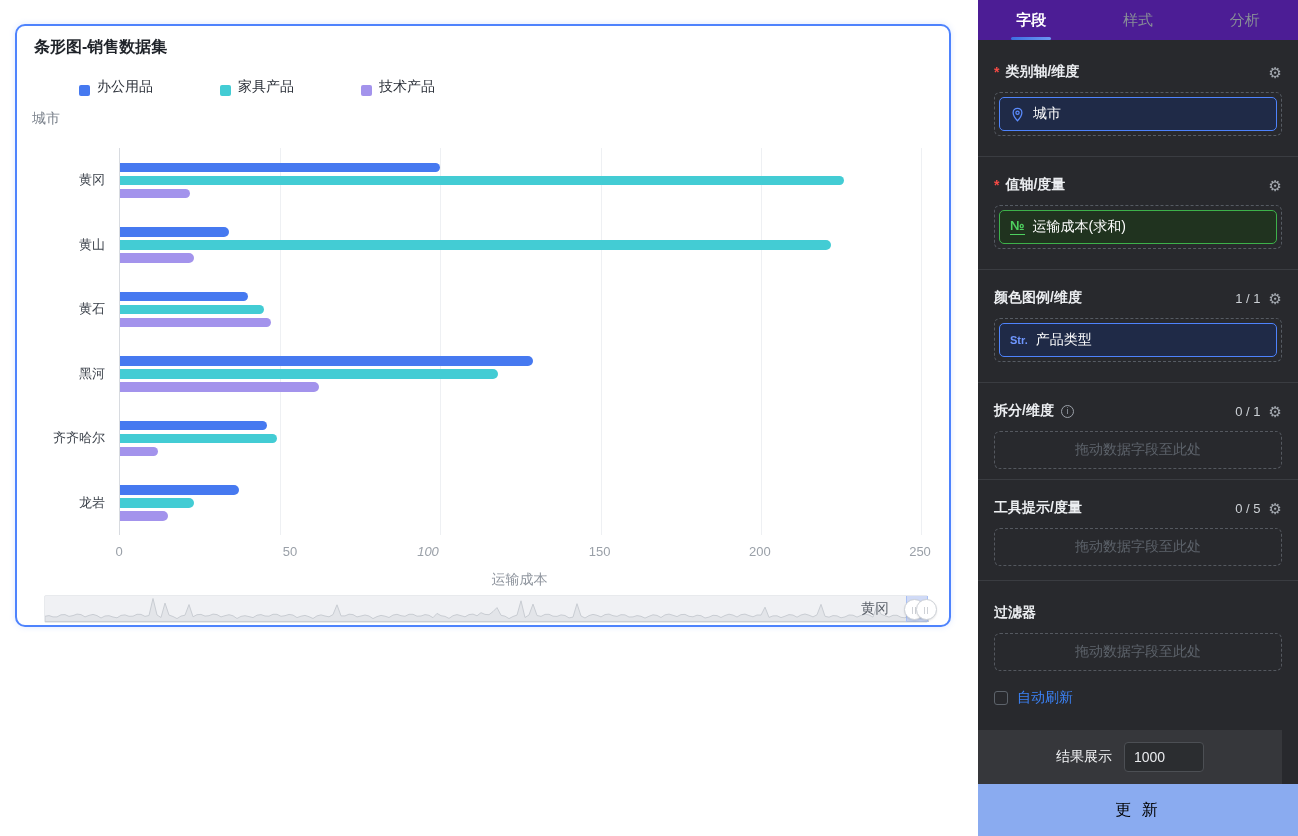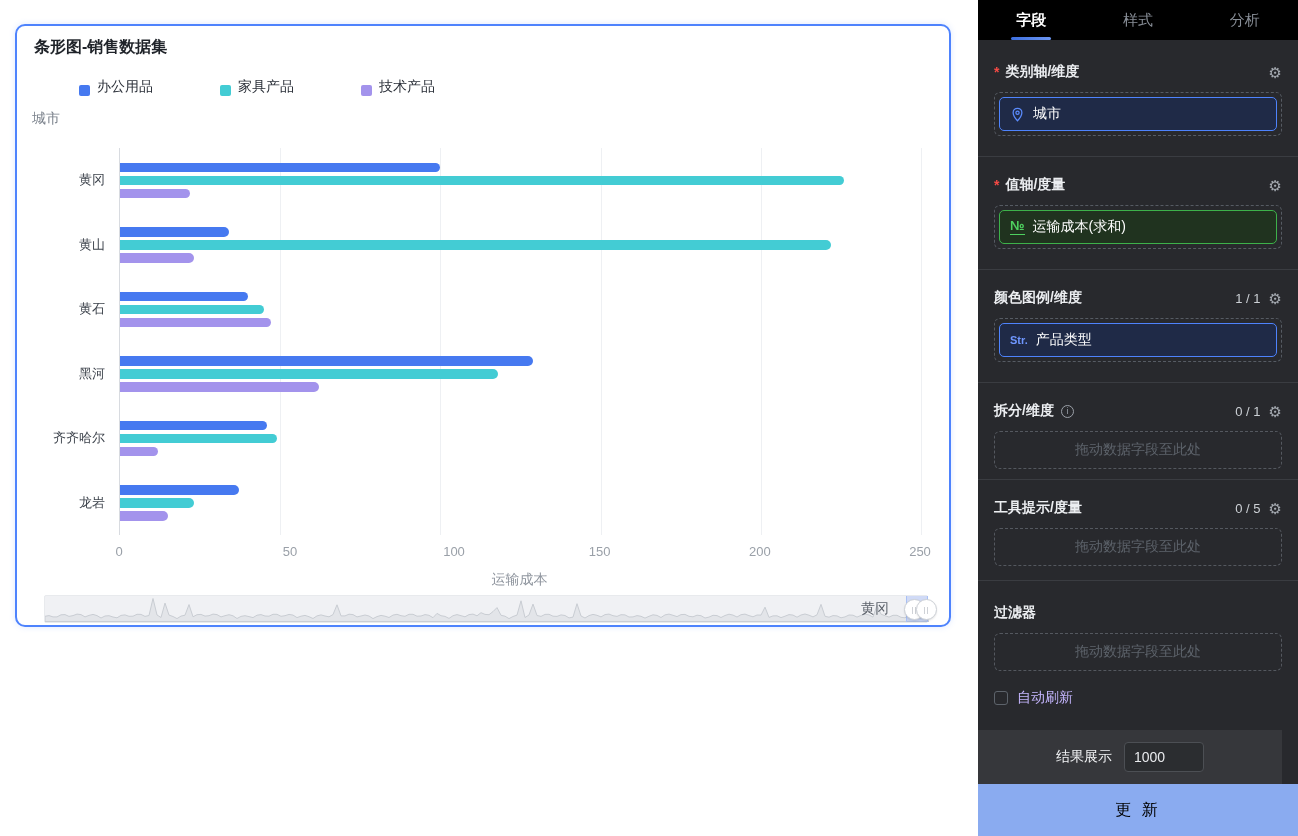--- a/index.html
+++ b/index.html
@@ -39,21 +39,21 @@
   .dz-window { position:absolute; left:861px; top:0; width:22px; height:26px;
     background:rgba(78,131,253,.20); border-left:1px solid #a9c0f5; border-right:1px solid #a9c0f5; }
   .dz-handle { position:absolute; top:2.5px; width:21px; height:21px; border-radius:50%;
     background:#ffffff; border:1px solid #ccd0d6; box-shadow:0 1px 2px rgba(0,0,0,.10);
     display:flex; align-items:center; justify-content:center;
     color:#aeb4bc; font-size:7px; letter-spacing:1px; cursor:ew-resize; }
   .dz-handle.h1 { left:859px; } .dz-handle.h2 { left:871px; }
 
   
   .panel { position:absolute; left:978px; top:0; width:320px; height:836px; background:#28292d; }
-  .tabs { height:40px; background:#000000; display:flex;justify-content:space-between; }
+  .tabs { height:40px; background:#4c1d95; display:flex;justify-content:space-between; }
   .tab { flex:1; position:relative; display:flex; align-items:center; justify-content:center;
     font-size:15px; color:#888e97; cursor:pointer; }
   .tab.active { color:#ffffff; font-weight:700; }
   .tab-underline { position:absolute; bottom:0; left:50%; transform:translateX(-50%);
     width:40px; height:3px; border-radius:1.5px;
     background:linear-gradient(90deg,#3d6fe0,#6c96f2); }
 
   .panel-body { position:absolute; top:40px; left:0; right:0; height:690px; overflow:hidden; }
   .sec { padding:0 16px; }
   .sec-h { display:flex; align-items:center; height:20px; font-size:14px; font-weight:700; color:#eceef1; }
@@ -76,21 +76,21 @@
   .num-badge { color:#4ed15f; font-size:13px; font-weight:700; border-bottom:1px solid #4ed15f; line-height:1.1; }
 
   .dropzone { margin-top:10px; border:1px dashed #54585f; border-radius:6px; height:38px;
     display:flex; align-items:center; justify-content:center; font-size:14px; color:#5d636b; }
 
   .divider { height:1px; background:#3a3c41; }
   .dmt20 { margin-top:20px; } .dmt10 { margin-top:10px; } .dmt14 { margin-top:14px; }
 
   .cb-row { display:flex; align-items:center; margin-top:18px; cursor:pointer; }
   .checkbox { width:14px; height:14px; border:1px solid #5d636b; border-radius:3px; margin-right:9px; }
-  .cb-label { font-size:14px; color:#c4b5fd; }
+  .cb-label { font-size:14px; color:#3b82f6; }
 
   .footer-row { position:absolute; left:0; right:16px; bottom:52px; height:54px; background:#36373b;
     display:flex; align-items:center; justify-content:center; }
   .footer-label { font-size:14px; color:#f2f3f5; margin-right:12px; }
   .result-input { width:80px; height:30px; background:#2b2d30; border:1px solid #4c4f54;
     border-radius:4px; color:#e8eaed; font-size:14px; padding:0 9px;
     font-family:"Liberation Sans","DejaVu Sans",sans-serif; }
   .update-btn { position:absolute; left:0; bottom:0; width:100%; height:52px; border:none;
     background:#8aabf0; color:#000000; font-size:16px; letter-spacing:3px; cursor:pointer;
     font-family:"Liberation Sans","DejaVu Sans",sans-serif; }
@@ -148,21 +148,21 @@
           <div class="bar" title="齐齐哈尔 · 办公用品: 46" style="top: 272.75px; width: 147.384px; background: rgb(70, 121, 240);"></div>
           <div class="bar" title="齐齐哈尔 · 家具产品: 49" style="top: 285.75px; width: 156.996px; background: rgb(67, 204, 212);"></div>
           <div class="bar" title="齐齐哈尔 · 技术产品: 12" style="top: 298.75px; width: 38.448px; background: rgb(163, 147, 236);"></div>
           <div class="bar" title="龙岩 · 办公用品: 37" style="top: 337.25px; width: 118.548px; background: rgb(70, 121, 240);"></div>
           <div class="bar" title="龙岩 · 家具产品: 23" style="top: 350.25px; width: 73.692px; background: rgb(67, 204, 212);"></div>
           <div class="bar" title="龙岩 · 技术产品: 15" style="top: 363.25px; width: 48.06px; background: rgb(163, 147, 236);"></div>
         </div>
       <div class="xticks" id="xticks">
           <div class="xtick" style="left: 0px;">0</div>
           <div class="xtick" style="left: 171px;">50</div>
-          <div class="xtick" style="left: 335px;">100</div>
+          <div class="xtick" style="left: 309px; font-style: italic;">100</div>
           <div class="xtick" style="left: 480.6px;">150</div>
           <div class="xtick" style="left: 640.8px;">200</div>
           <div class="xtick" style="left: 801px;">250</div>
         </div>
       <div class="x-axis-name">运输成本</div>
 
       <div class="datazoom">
         <svg id="sparkline" width="884" height="28">
             <path d="M0,27.5 L0,22.3 L4,21.6 L8,22.9 L12,22.9 L16,20.8 L20,20.6 L24,22.4 L28,21.6 L32,20.1 L36,20.6 L40,22.9 L44,21.4 L48,20.4 L52,21.6 L56,24.0 L60,22.0 L64,21.7 L68,23.0 L72,23.8 L76,21.4 L80,20.9 L84,22.3 L88,22.2 L92,20.3 L96,20.4 L100,22.4 L104,21.5 L108,4.5 L112,21.0 L116,23.5 L120,9.1 L124,21.1 L128,22.5 L132,24.6 L136,22.1 L140,21.2 L144,10.6 L148,22.8 L152,20.7 L156,20.4 L160,22.1 L164,21.7 L168,20.1 L172,20.6 L176,22.9 L180,21.7 L184,20.7 L188,21.8 L192,24.5 L196,22.4 L200,21.7 L204,22.6 L208,23.6 L212,21.2 L216,20.6 L220,22.0 L224,22.2 L228,20.3 L232,20.3 L236,22.3 L240,21.7 L244,20.4 L248,21.1 L252,23.6 L256,22.2 L260,21.4 L264,22.7 L268,24.5 L272,21.9 L276,20.9 L280,22.0 L284,22.8 L288,20.6 L292,10.8 L296,21.9 L300,21.9 L304,20.2 L308,20.6 L312,22.9 L316,22.0 L320,21.0 L324,22.0 L328,24.6 L332,22.6 L336,21.4 L340,22.2 L344,23.5 L348,21.1 L352,20.3 L356,21.7 L360,22.3 L364,20.3 L368,20.3 L372,22.2 L376,22.0 L380,20.6 L384,21.3 L388,23.7 L392,19.4 L396,21.7 L400,22.4 L404,24.4 L408,21.7 L412,20.6 L416,21.7 L420,22.8 L424,20.6 L428,20.1 L432,21.8 L436,18.7 L440,20.4 L444,20.7 L448,17.6 L452,13.6 L456,21.3 L460,22.2 L464,24.6 L468,22.5 L472,21.1 L476,6.8 L480,23.5 L484,21.0 L488,10.1 L492,21.5 L496,22.4 L500,20.4 L504,20.3 L508,22.2 L512,22.4 L516,20.9 L520,21.5 L524,23.9 L528,23.1 L532,9.7 L536,22.0 L540,24.0 L544,21.6 L548,20.4 L552,21.3 L556,22.9 L560,20.6 L564,20.1 L568,21.7 L572,22.4 L576,20.7 L580,20.9 L584,23.0 L588,22.9 L592,21.6 L596,22.3 L600,24.1 L604,22.3 L608,20.8 L612,21.4 L616,23.5 L620,20.9 L624,20.1 L628,21.3 L632,22.6 L636,20.6 L640,20.4 L644,22.3 L648,22.8 L652,21.2 L656,21.7 L660,24.0 L664,23.1 L668,21.3 L672,21.6 L676,23.5 L680,21.5 L684,20.2 L688,21.1 L692,23.0 L696,20.7 L700,20.1 L704,21.6 L708,22.8 L712,21.0 L716,21.1 L720,13.2 L724,23.4 L728,21.9 L732,21.8 L736,23.6 L740,22.2 L744,20.6 L748,21.1 L752,23.2 L756,21.0 L760,20.0 L764,21.2 L768,22.9 L772,20.8 L776,10.4 L780,22.3 L784,23.2 L788,21.6 L792,21.9 L796,23.8 L800,22.9 L804,21.0 L808,21.2 L812,23.1 L816,21.4 L820,20.1 L824,20.9 L828,23.1 L832,11.3 L836,20.2 L840,21.7 L844,23.1 L848,21.3 L852,21.3 L856,23.3 L860,23.8 L864,21.7 L868,21.5 L872,23.2 L876,22.1 L880,20.4 L884,20.8 L884,27.5 Z" fill="#e3e5e9" stroke="#c9cdd3" stroke-width="1"></path>
           </svg>

